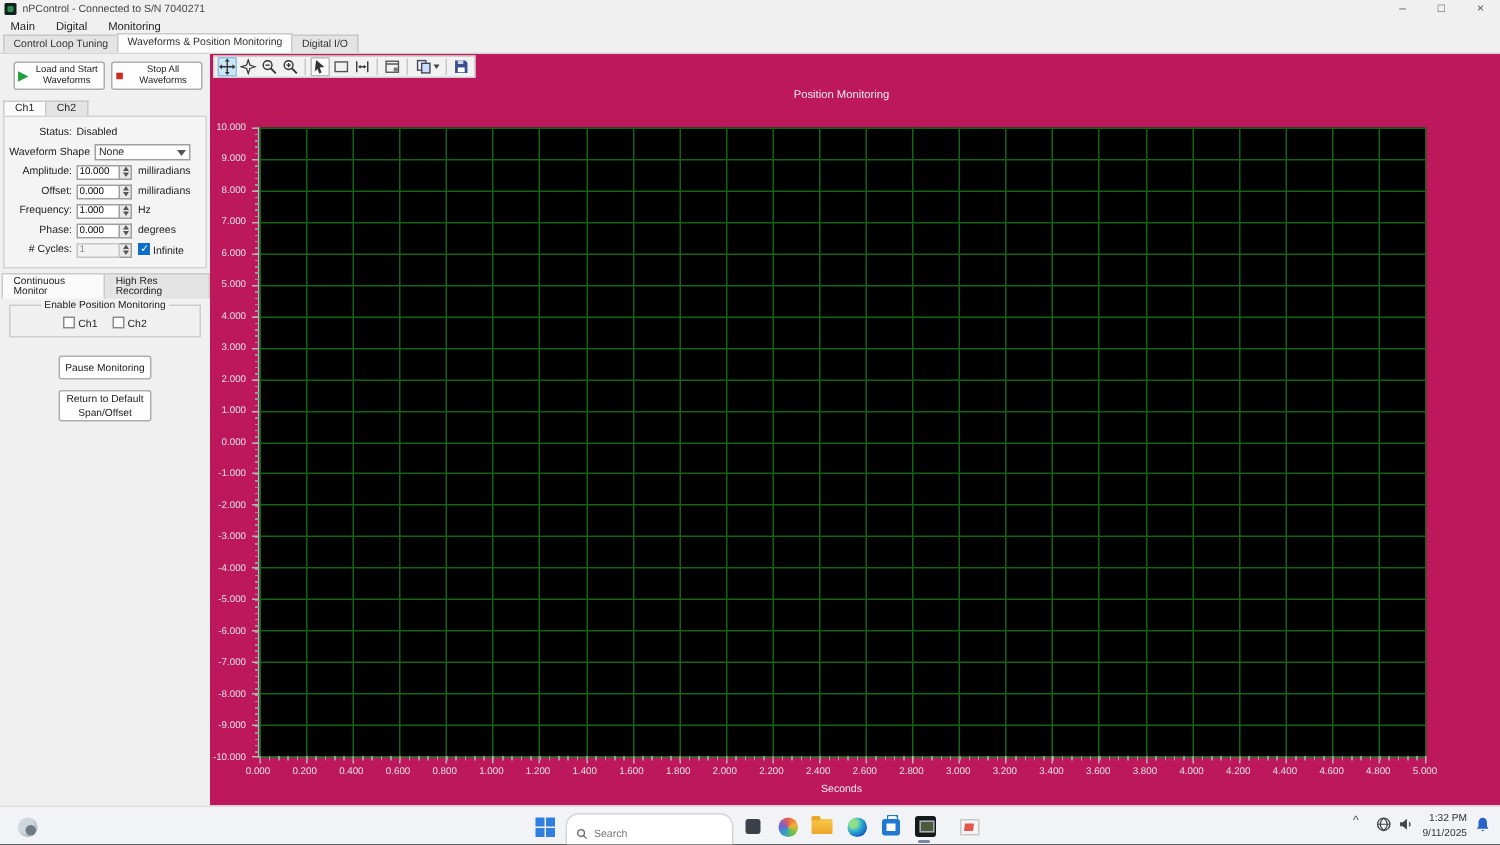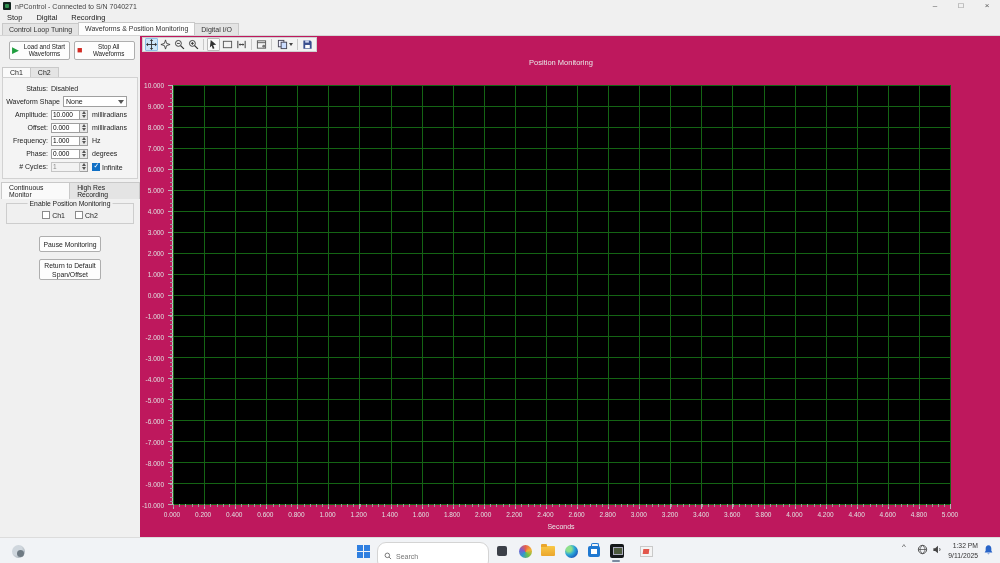--- a/index.html
+++ b/index.html
@@ -121,23 +121,23 @@
     <div class="app-ico"></div>
     <span>nPControl - Connected to S/N 7040271</span>
     <div class="win-controls">
       <div class="win-btn">–</div>
       <div class="win-btn">□</div>
       <div class="win-btn">×</div>
     </div>
   </div>
 
   <div class="menubar">
-    <div class="menu-item">Stop</div>
+    <div class="menu-item">Main</div>
     <div class="menu-item">Digital</div>
-    <div class="menu-item">Recording</div>
+    <div class="menu-item">Monitoring</div>
   </div>
 
   <div class="tabbar">
     <div class="mtab">Control Loop Tuning</div>
     <div class="mtab active">Waveforms &amp; Position Monitoring</div>
     <div class="mtab">Digital I/O</div>
   </div>
 
   <div class="leftpanel">
     <div class="wave-buttons">

